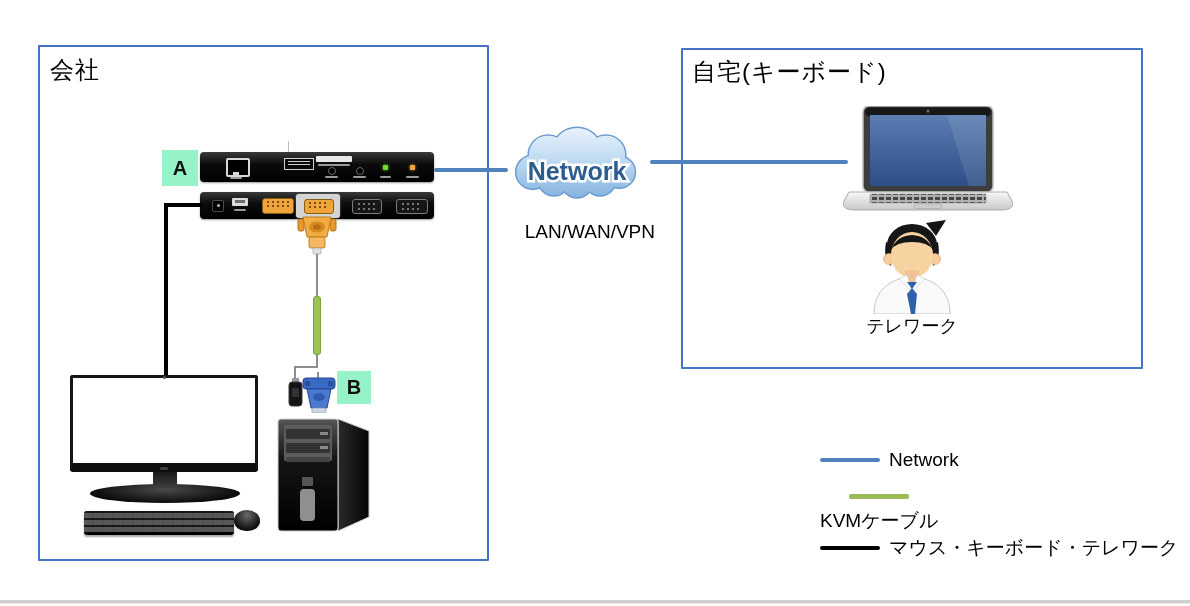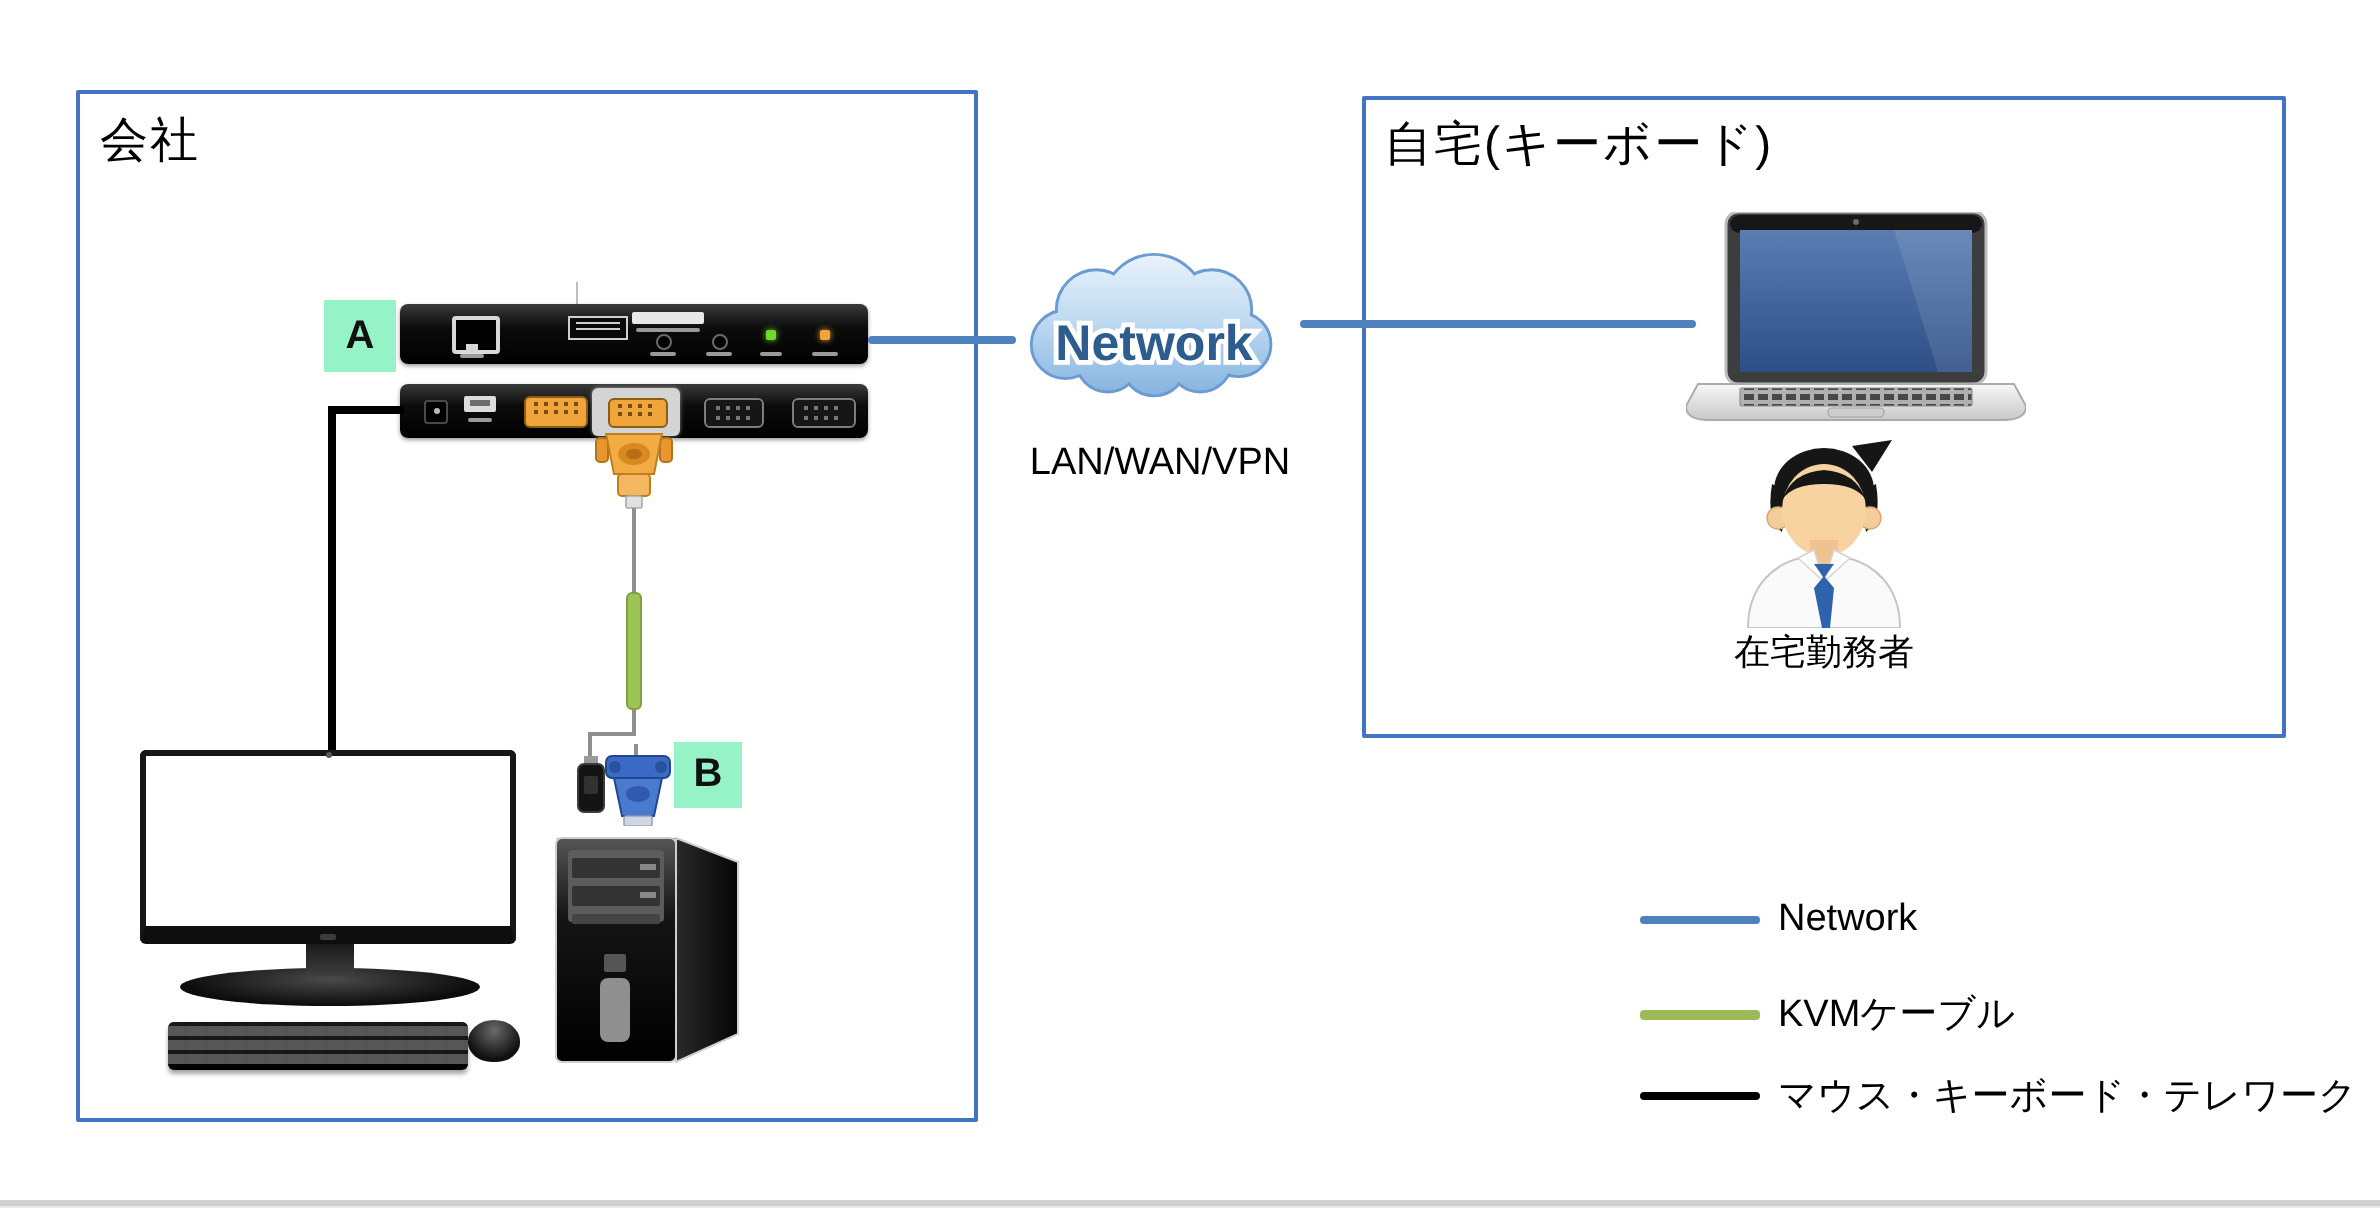--- a/index.html
+++ b/index.html
@@ -233,21 +233,21 @@
         <circle cx="110" cy="40" r="20"></circle>
       <circle cx="34" cy="58" r="17"></circle>
         <circle cx="124" cy="58" r="16"></circle>
       <circle cx="56" cy="66" r="16"></circle>
         <circle cx="80" cy="68" r="16"></circle>
         <circle cx="104" cy="66" r="16"></circle>
     </g>
     <text x="80" y="66" text-anchor="middle" font-size="26" font-weight="bold" font-family="Liberation Sans, sans-serif" fill="#2d5c8f" stroke="#ffffff" stroke-width="5" paint-order="stroke">Network</text>
   </svg>
 
-  <div class="small-label" style="left:505px;top:221px;width:150px;text-align:center;font-size:19px;">LAN/WAN/VPN</div>
+  <div class="small-label" style="left:505px;top:221px;width:150px;text-align:right;font-size:19px;">LAN/WAN/VPN</div>
 
   <div class="hline" style="left: 650px; top: 160px; width: 198px; height: 4px; border-radius: 2px; background-color: rgb(79, 129, 189);"></div>
 
   <svg class="abs" style="left:843px;top:106px;" width="170" height="112" viewBox="0 0 170 112">
     <defs>
       <linearGradient id="scr" x1="0" y1="0" x2="0" y2="1">
         <stop offset="0" stop-color="#5a7db2"></stop>
           <stop offset="1" stop-color="#2e4e86"></stop>
       </linearGradient>
       <linearGradient id="bse" x1="0" y1="0" x2="0" y2="1">
@@ -278,27 +278,27 @@
     <circle cx="69" cy="41" r="5.5" fill="#f4cd9b" stroke="#d9a86f" stroke-width="0.7"></circle>
     <ellipse cx="46" cy="37" rx="21" ry="23" fill="#f8d3a2"></ellipse>
     <path d="M25,32 Q30,18 46,17 Q62,18 67,32 Q62,24 46,24 Q30,24 25,32 Z" fill="#161616"></path>
     <path d="M8,96 C8,74 22,64 34,61 L58,61 C70,64 84,74 84,96 Z" fill="#fafafa" stroke="#c6c6c6" stroke-width="1"></path>
     <rect x="39" y="52" width="14" height="15" fill="#eec291"></rect>
     <path d="M33,61 L46,73 L41,57 Z" fill="#ffffff" stroke="#d5d5d5" stroke-width="0.8"></path>
     <path d="M59,61 L46,73 L51,57 Z" fill="#ffffff" stroke="#d5d5d5" stroke-width="0.8"></path>
     <polygon points="41,64 51,64 46,71" fill="#2f62ad"></polygon>
     <polygon points="46,70 41,76 45,96 49,96 51,76" fill="#2f62ad"></polygon>
   </svg>
-  <div class="small-label" style="left:862px;top:314px;width:100px;text-align:center;font-size:18px;">在宅勤務者</div>
+  <div class="small-label" style="left:862px;top:314px;width:100px;text-align:center;font-size:18px;">テレワーク</div>
 
   <div class="legend-row" style="left:820px;top:449px;">
     <div class="legend-swatch" style="background-color: rgb(79, 129, 189);"></div>
     <div class="legend-label">Network</div>
   </div>
-  <div class="legend-row" style="left:820px;top:494px;">
+  <div class="legend-row" style="left:820px;top:494px;flex-direction:column;">
     <div class="legend-swatch" style="height: 5px; background-color: rgb(155, 187, 89);"></div>
     <div class="legend-label">KVMケーブル</div>
   </div>
   <div class="legend-row" style="left:820px;top:535px;">
     <div class="legend-swatch" style="background-color: rgb(0, 0, 0);"></div>
     <div class="legend-label">マウス・キーボード・テレワーク</div>
   </div>
 
   <div class="bottom-rule"></div>
 </div>

